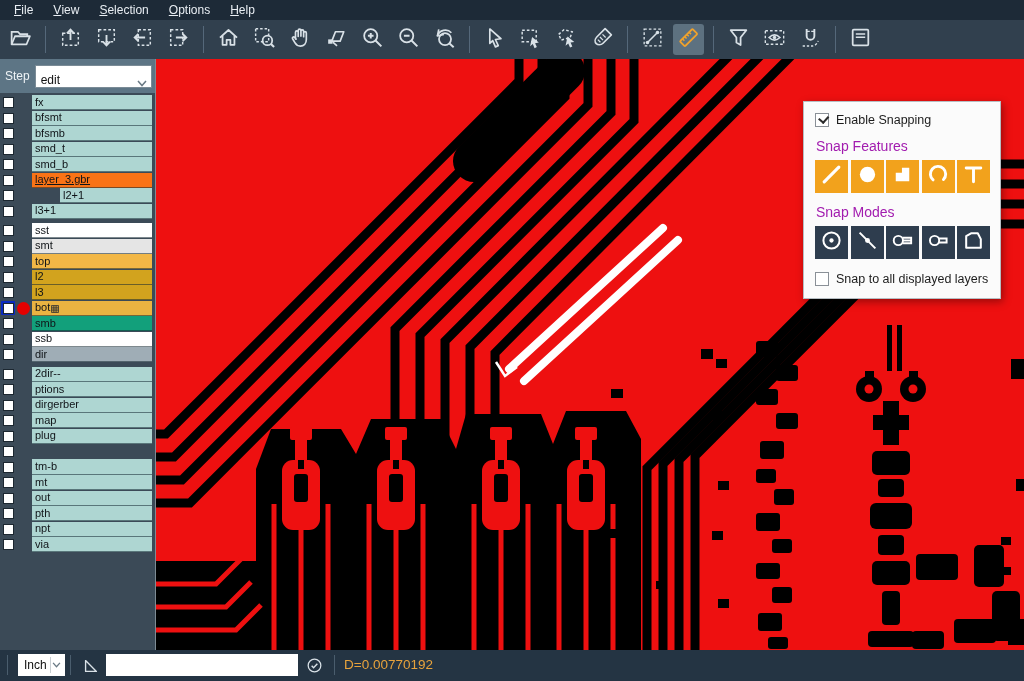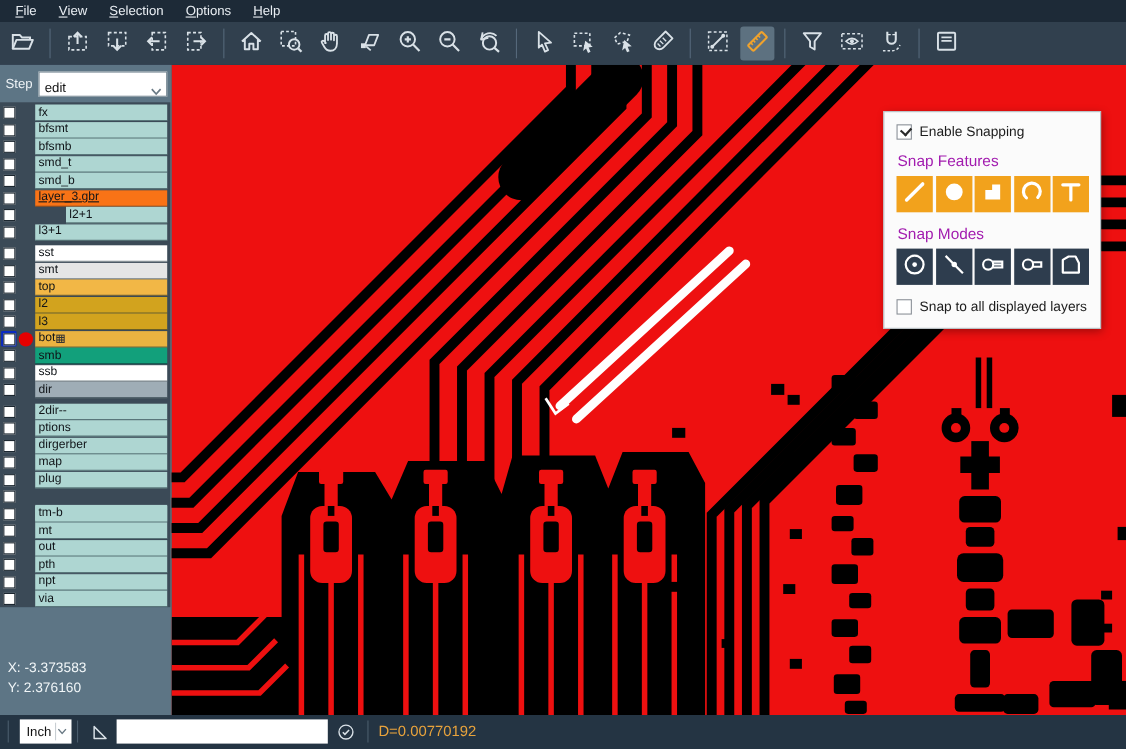--- a/index.html
+++ b/index.html
@@ -507,24 +507,20 @@
       <div class="layer-row">
         <span class="cbw">
           <span class="cb"></span>
         </span>
         <span class="dotslot"></span>
         <div class="lname" style="background: rgb(174, 214, 210); color: rgb(16, 20, 24);">
           <span>via</span>
         </div>
       </div>
     </div>
-  <div class="coords">
-    <div>X: -3.373583</div>
-    <div>Y: 2.376160</div>
-  </div>
 </div>
 
 <div class="canvas-wrap">
 <svg width="868" height="591" viewBox="0 0 868 591">
   <rect x="0" y="0" width="868" height="591" fill="var(--copper)"></rect>
   <g stroke="var(--void)" stroke-width="9" fill="none">
     <path d="M363 -6 V22 L10 375 H-6"></path>
     <path d="M386 -6 V30 L18 398 H-6"></path>
     <path d="M409 -6 V38 L26 421 H-6"></path>
     <path d="M432 -6 V46 L34 444 H-6"></path>

